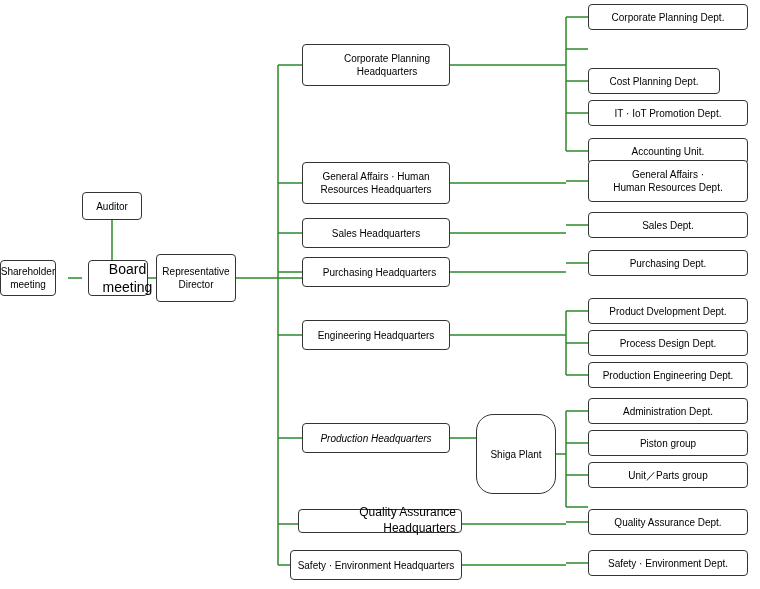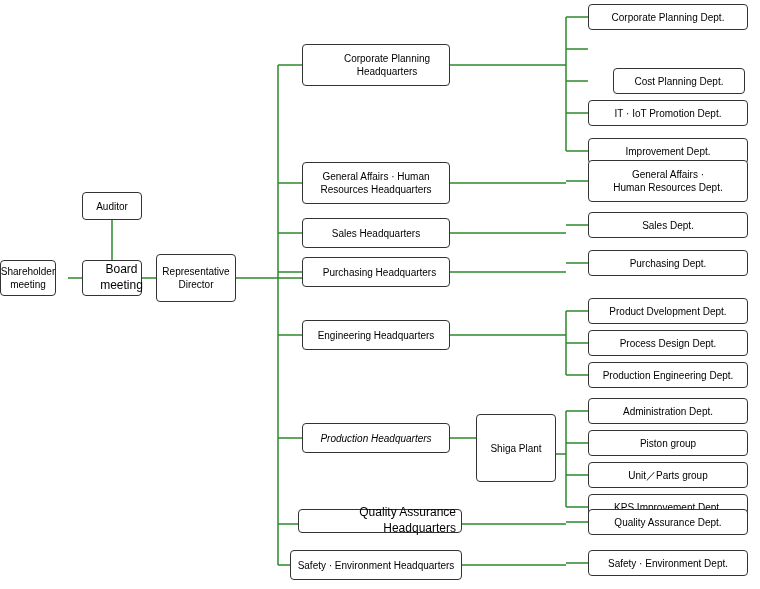--- a/index.html
+++ b/index.html
@@ -114,43 +114,42 @@
     <line x1="566" y1="507" x2="588" y2="507"></line>
 
     <line x1="462" y1="524" x2="566" y2="524"></line>
     <line x1="566" y1="522" x2="588" y2="522"></line>
 
     <line x1="462" y1="565" x2="566" y2="565"></line>
     <line x1="566" y1="563" x2="588" y2="563"></line>
   </svg>
 
   <div class="node" style="left:0px;top:260px;width:56px;height:36px;font-size:10px;">Shareholder<br>meeting</div>
-  <div class="node" style="left:82px;top:260px;width:60px;height:36px;font-size:12px;padding-left:24px;">Board<br>meeting</div>
+  <div class="node" style="left:88px;top:260px;width:60px;height:36px;font-size:14px;padding-left:24px;">Board<br>meeting</div>
   <div class="node" style="left:156px;top:254px;width:80px;height:48px;font-size:10px;">Representative<br>Director</div>
   <div class="node" style="left:82px;top:192px;width:60px;height:28px;font-size:10px;">Auditor</div>
 
   <div class="node" style="left:302px;top:44px;width:148px;height:42px;font-size:10px;padding-left:27px;">Corporate Planning<br>Headquarters</div>
   <div class="node" style="left:302px;top:162px;width:148px;height:42px;font-size:10px;">General Affairs · Human<br>Resources Headquarters</div>
   <div class="node" style="left:302px;top:218px;width:148px;height:30px;font-size:10px;">Sales Headquarters</div>
   <div class="node" style="left:302px;top:257px;width:148px;height:30px;font-size:10px;padding-left:12px;">Purchasing Headquarters</div>
   <div class="node" style="left:302px;top:320px;width:148px;height:30px;font-size:10px;">Engineering Headquarters</div>
   <div class="node" style="left:302px;top:423px;width:148px;height:30px;font-size:10px;font-style:italic;">Production Headquarters</div>
   <div class="node" style="left:298px;top:509px;width:164px;height:24px;font-size:12px;text-align:right;">Quality Assurance Headquarters</div>
   <div class="node" style="left:290px;top:550px;width:172px;height:30px;font-size:10px;">Safety · Environment Headquarters</div>
 
   <div class="node" style="left:588px;top:4px;width:160px;height:26px;font-size:10px;">Corporate Planning Dept.</div>
-  <div class="node" style="left:588px;top:68px;width:132px;height:26px;font-size:10px;margin-left:25px;">Cost Planning Dept.</div>
+  <div class="node" style="left:588px;top:68px;width:132px;height:26px;font-size:10px;">Cost Planning Dept.</div>
   <div class="node" style="left:588px;top:100px;width:160px;height:26px;font-size:10px;">IT · IoT Promotion Dept.</div>
-  <div class="node" style="left:588px;top:138px;width:160px;height:26px;font-size:10px;">Improvement Dept.</div>
+  <div class="node" style="left:588px;top:138px;width:160px;height:26px;font-size:10px;">Accounting Unit.</div>
   <div class="node" style="left:588px;top:160px;width:160px;height:42px;font-size:10px;">General Affairs ·<br>Human Resources Dept.</div>
   <div class="node" style="left:588px;top:212px;width:160px;height:26px;font-size:10px;">Sales Dept.</div>
   <div class="node" style="left:588px;top:250px;width:160px;height:26px;font-size:10px;">Purchasing Dept.</div>
   <div class="node" style="left:588px;top:298px;width:160px;height:26px;font-size:10px;">Product Dvelopment Dept.</div>
   <div class="node" style="left:588px;top:330px;width:160px;height:26px;font-size:10px;">Process Design Dept.</div>
   <div class="node" style="left:588px;top:362px;width:160px;height:26px;font-size:10px;">Production Engineering Dept.</div>
-  <div class="node" style="left:476px;top:414px;width:80px;height:68px;font-size:10px;">Shiga Plant</div>
+  <div class="node" style="left:476px;top:414px;width:80px;height:80px;font-size:10px;border-radius:17px;">Shiga Plant</div>
   <div class="node" style="left:588px;top:398px;width:160px;height:26px;font-size:10px;">Administration Dept.</div>
   <div class="node" style="left:588px;top:430px;width:160px;height:26px;font-size:10px;">Piston group</div>
   <div class="node" style="left:588px;top:462px;width:160px;height:26px;font-size:10px;">Unit／Parts group</div>
-  <div class="node" style="left:588px;top:494px;width:160px;height:26px;font-size:10px;">KPS Improvement Dept.</div>
   <div class="node" style="left:588px;top:509px;width:160px;height:26px;font-size:10px;">Quality Assurance Dept.</div>
   <div class="node" style="left:588px;top:550px;width:160px;height:26px;font-size:10px;">Safety · Environment Dept.</div>
 </div>
 
 </body></html>

